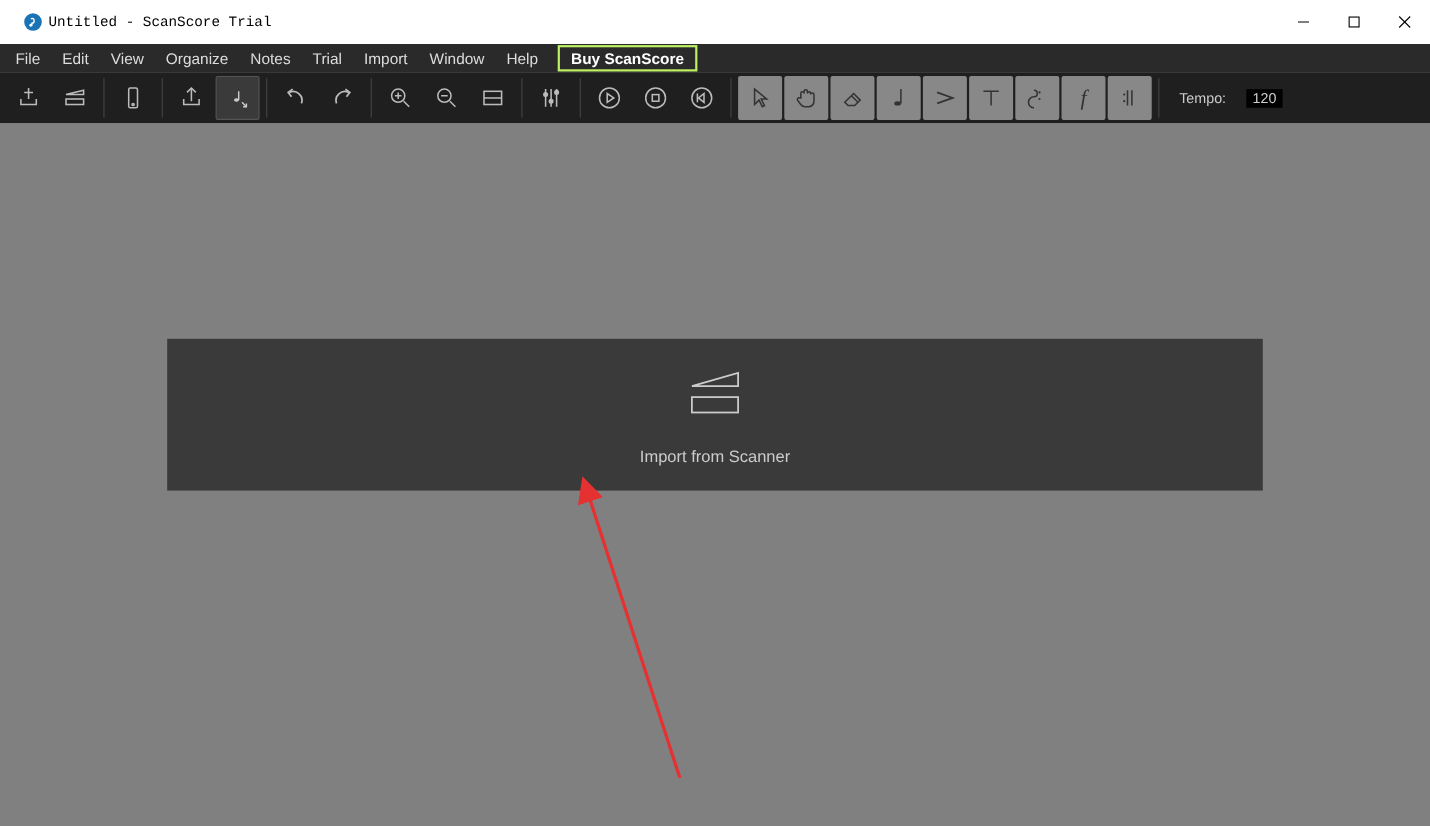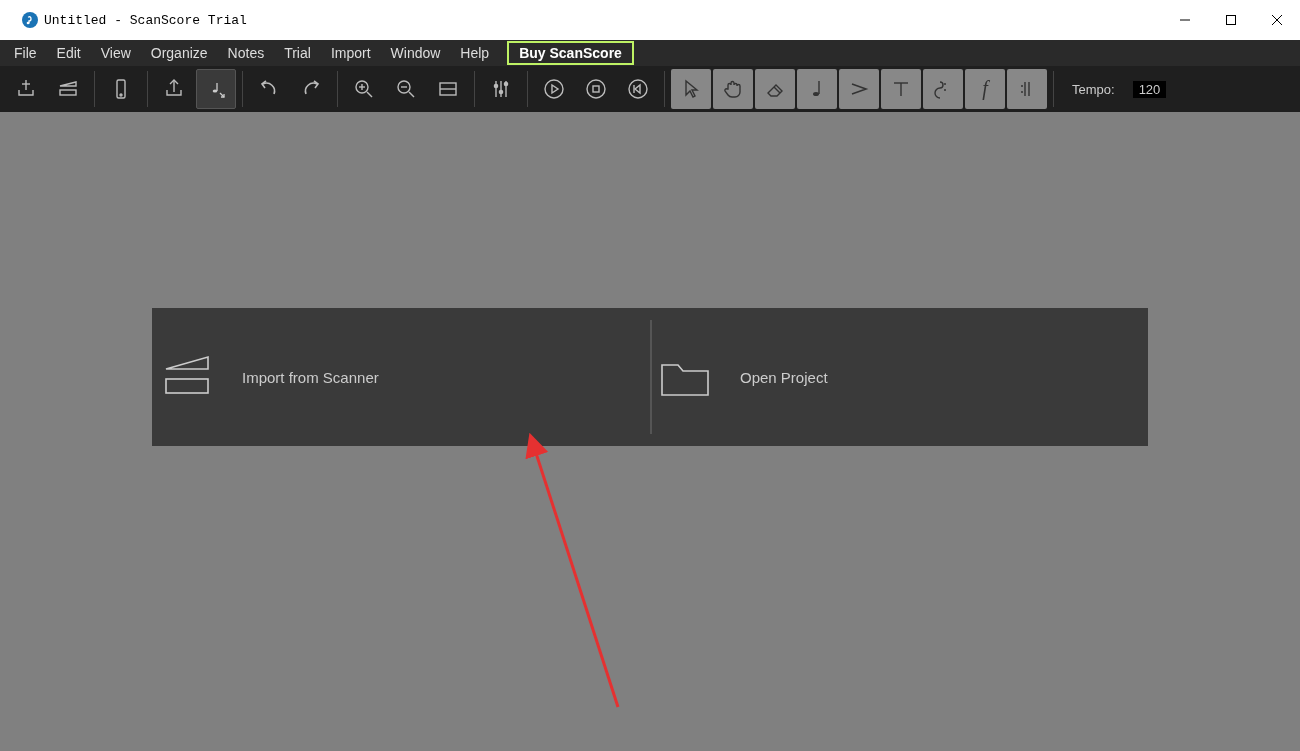--- a/index.html
+++ b/index.html
@@ -127,22 +127,23 @@
       top: 196px;
       left: 152px;
       width: 996px;
       height: 138px;
       background: #3a3a3a;
       display: flex;
     }
     .welcome-tile {
       flex: 1;
       display: flex;
-      flex-direction: row;
-      align-items: center;
+      flex-direction: column;
+      align-items: center;
+      justify-content: center;
       gap: 20px;
       position: relative;
       cursor: pointer;
     }
     .welcome-tile + .welcome-tile::before {
       content: "";
       position: absolute;
       left: 0;
       top: 12px;
       bottom: 12px;
@@ -378,28 +379,20 @@
   <div class="welcome-panel">
     <div class="welcome-tile">
       <div class="tile-icon">
         <svg width="70" height="56" viewBox="0 0 70 56" stroke="#ccc" stroke-width="1.6" fill="none">
           <path d="M14 20 L56 8 L56 20 Z"></path>
           <rect x="14" y="30" width="42" height="14"></rect>
         </svg>
       </div>
       <div class="tile-label">Import from Scanner</div>
     </div>
-    <div class="welcome-tile">
-      <div class="tile-icon">
-        <svg width="70" height="56" viewBox="0 0 70 56" stroke="#ccc" stroke-width="1.6" fill="none">
-          <path d="M12 16 h16 l5 6 h25 v24 h-46 z"></path>
-        </svg>
-      </div>
-      <div class="tile-label">Open Project</div>
-    </div>
   </div>
 
   <svg class="annotation" width="1300" height="649" style="top:0;left:0">
     <defs>
       <marker id="arrowhead" markerWidth="8" markerHeight="8" refX="2" refY="4" orient="auto">
         <polygon points="0 0, 8 4, 0 8" fill="#e53131"></polygon>
       </marker>
     </defs>
     <line x1="618" y1="595" x2="535" y2="338" stroke="#e53131" stroke-width="3" marker-end="url(#arrowhead)"></line>
   </svg>

